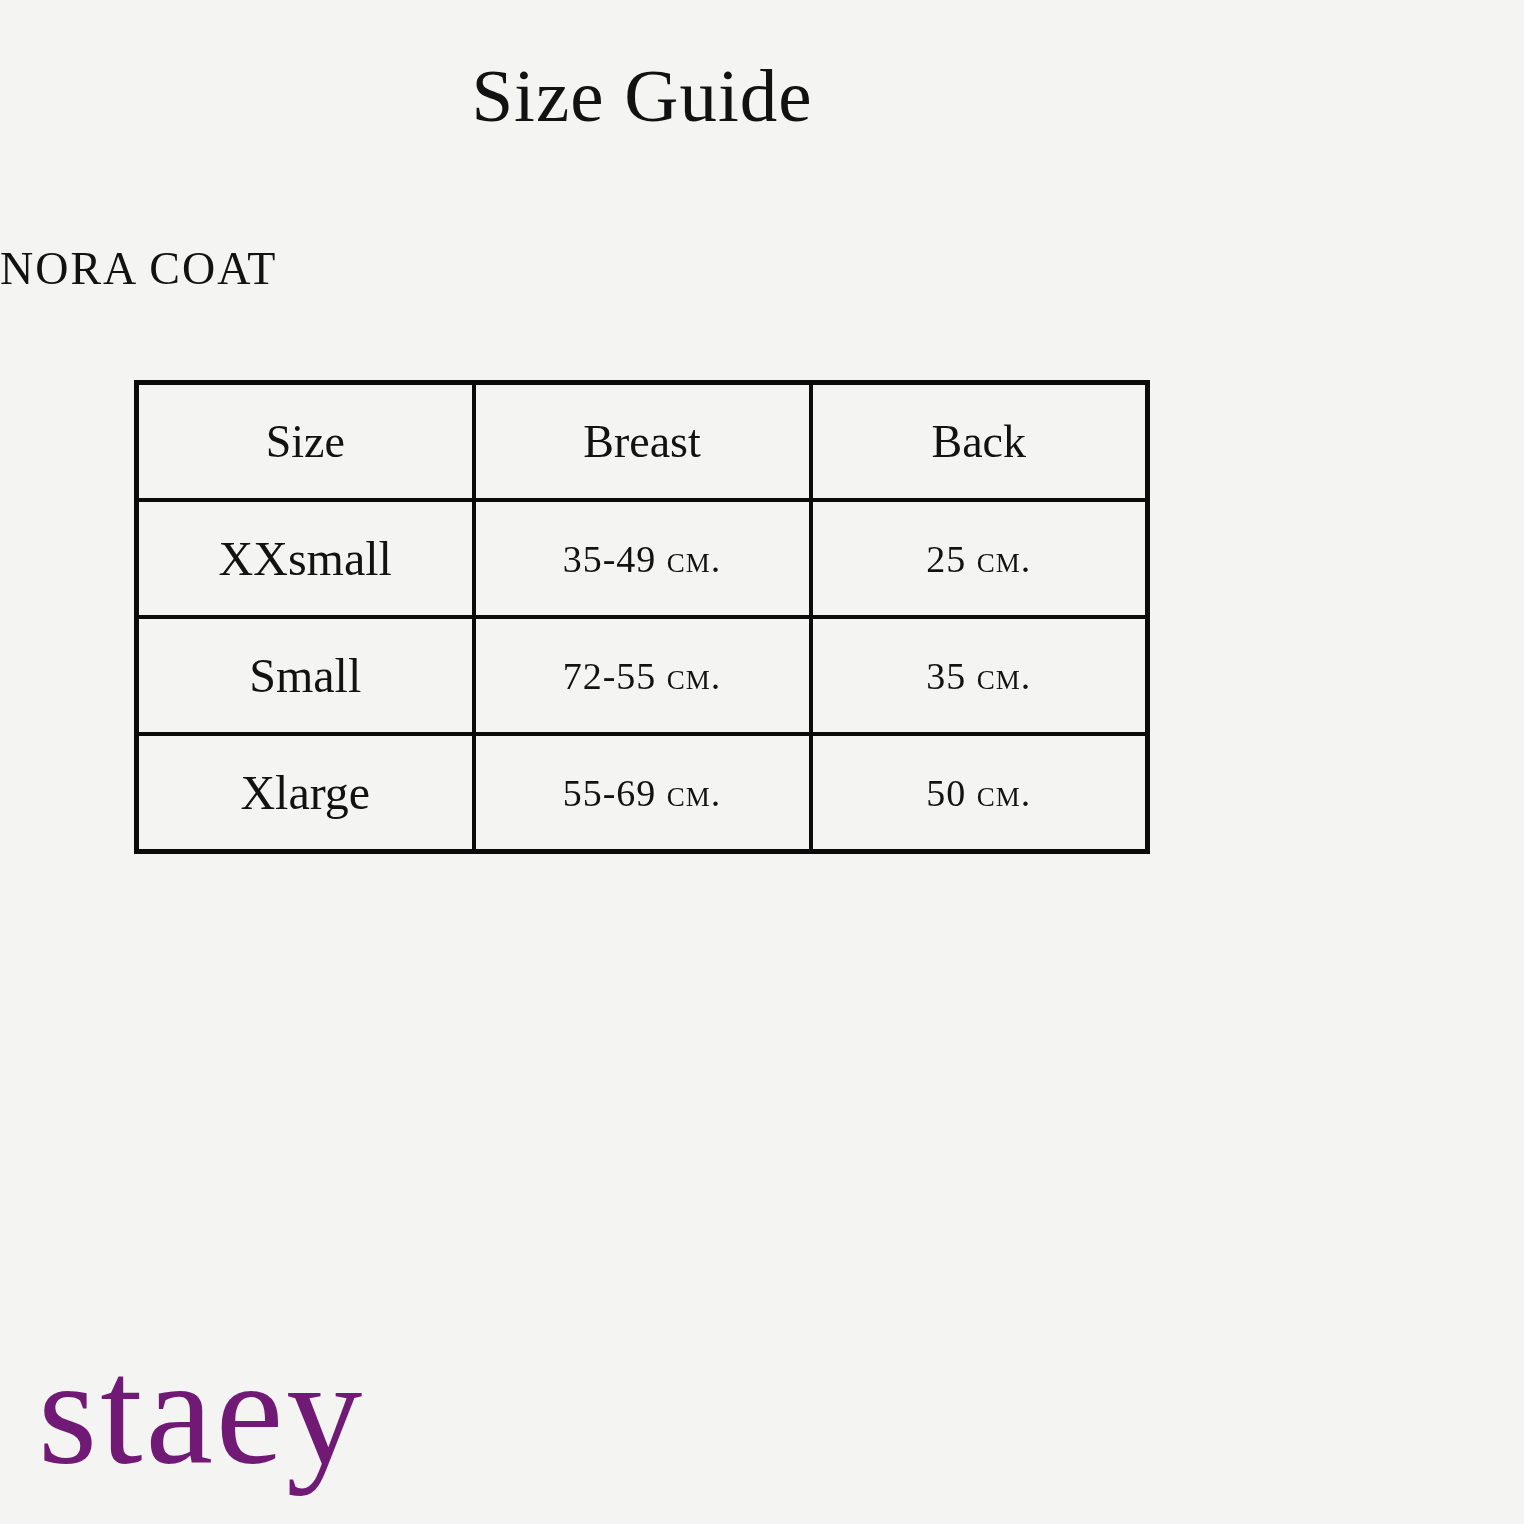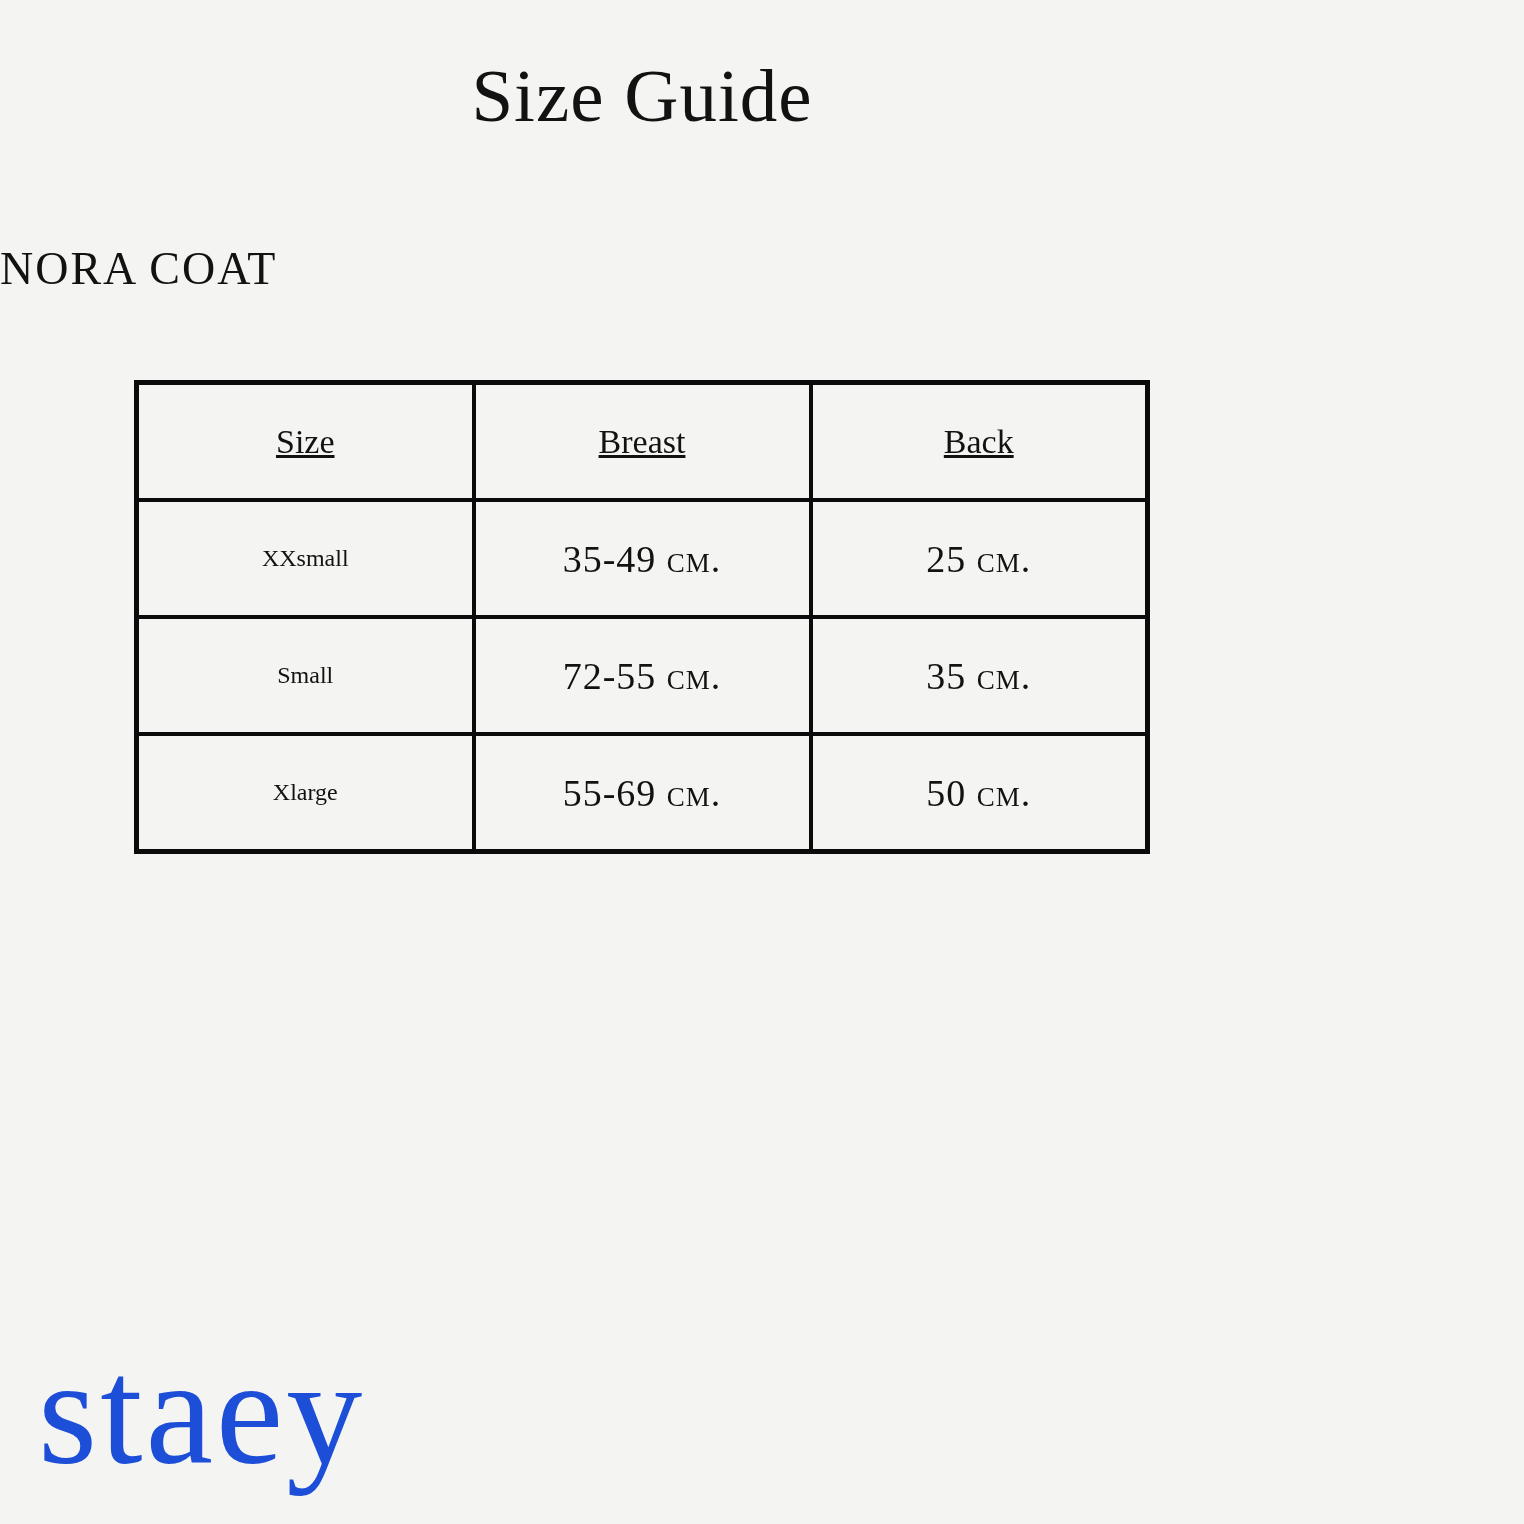--- a/index.html
+++ b/index.html
@@ -45,40 +45,39 @@
   table.size-table th,
   table.size-table td {
     border: 4px solid #0b0b0b;
     height: 113px;
     padding: 0;
     text-align: center;
     vertical-align: middle;
     background: #f4f4f2;
   }
   table.size-table th {
-    font-size: 34px;
+    font-size: 46px;
     font-weight: 400;
-    text-decoration: underline;
   }
   td.size-cell {
-    font-size: 24px;
+    font-size: 48px;
   }
   td.measure-cell {
     font-size: 38px;
     font-variant-caps: small-caps;
     letter-spacing: 1px;
   }
   .brand-logo {
     position: absolute;
     left: 38px;
     top: 1336px;
     font-size: 152px;
     line-height: 1;
     letter-spacing: 3px;
-    color: #1d4ed8;
+    color: #701a75;
   }
 </style>
 </head>
 <body>
 
 <div class="page">
 
   <h1 class="title">Size Guide</h1>
 
   <h2 class="product">NORA COAT</h2>

